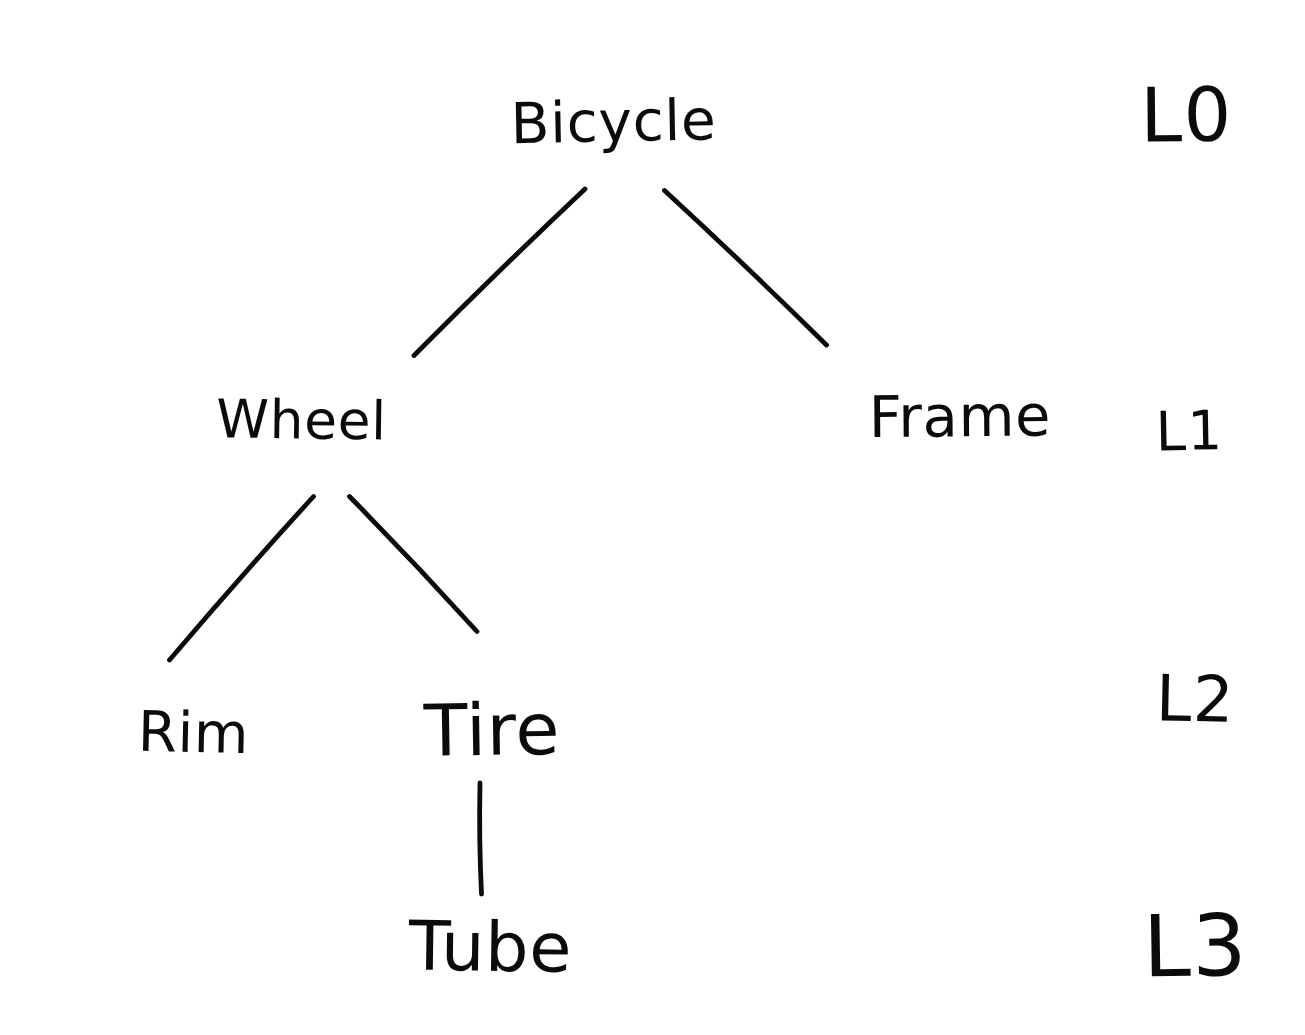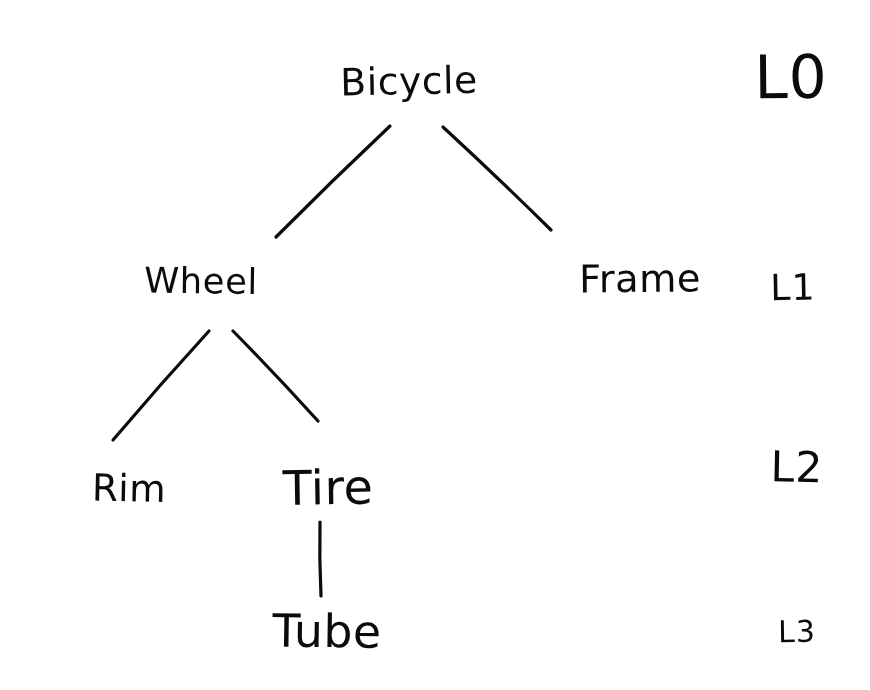--- a/index.html
+++ b/index.html
@@ -77,21 +77,21 @@
   <div class="node-label tilt-b" style="left: 201px; top: 281px; font-size: 35.51px;">Wheel</div>
 
   <div class="node-label tilt-c" style="left: 640px; top: 279px; font-size: 38.24px;">Frame</div>
 
   <div class="node-label tilt-d" style="left: 129px; top: 489px; font-size: 37.37px;">Rim</div>
 
   <div class="node-label tilt-e" style="left: 328px; top: 488px; font-size: 47.65px;">Tire</div>
 
   <div class="node-label tilt-b" style="left: 327px; top: 632px; font-size: 45.66px;">Tube</div>
 
-  <div class="level-label tilt-c" style="left: 791px; top: 77px; font-size: 60px;">L0</div>
+  <div class="level-label tilt-c" style="left: 791px; top: 77px; font-size: 50px;">L0</div>
 
   <div class="level-label tilt-a" style="left: 793px; top: 288px; font-size: 36.27px;">L1</div>
 
   <div class="level-label tilt-d" style="left: 797px; top: 468px; font-size: 42.53px;">L2</div>
 
-  <div class="level-label tilt-e" style="left: 797px; top: 632px; font-size: 30px;">L3</div>
+  <div class="level-label tilt-e" style="left: 797px; top: 632px; font-size: 57px;">L3</div>
 
 </div>
 
 </body></html>

